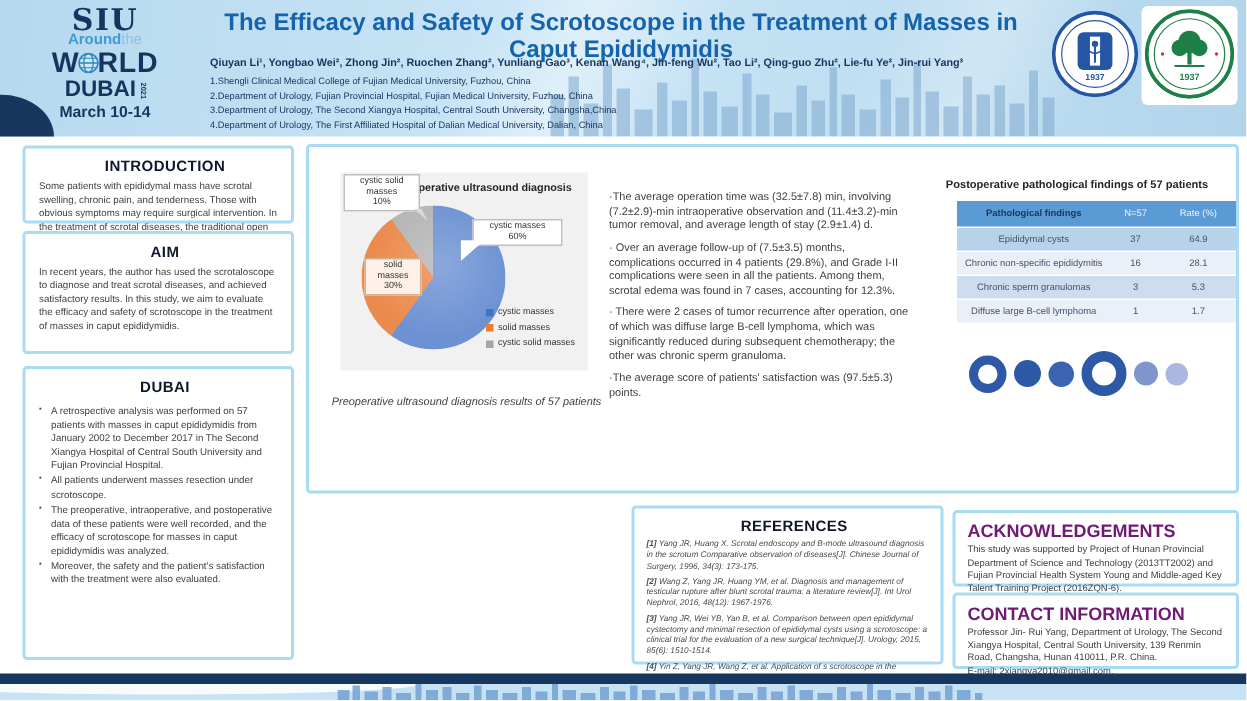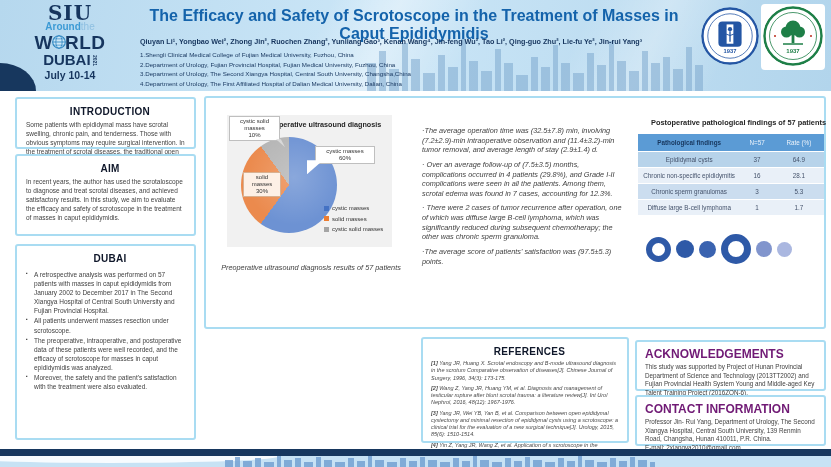--- a/index.html
+++ b/index.html
@@ -67,26 +67,26 @@
   .co-cysol::after{content:"";position:absolute;right:-6px;bottom:-7px;width:9px;height:8px;background:#d9d9d9;
       -webkit-clip-path:polygon(0 0,100% 100%,55% 0);clip-path:polygon(0 0,100% 100%,55% 0);}
   .legend{position:absolute;left:97px;top:90px;font-size:6px;color:#333;}
   .legend-row{display:flex;align-items:center;margin-bottom:4.5px;}
   .swatch{width:5px;height:5px;margin-right:3px;flex:0 0 auto;}
   .sw-blue{background:#4472C4;} .sw-orange{background:#ED7D31;} .sw-gray{background:#A5A5A5;}
   .pie-caption{position:absolute;left:0;top:165px;width:210px;text-align:center;
       font-size:7.3px;font-style:italic;color:#3f3f3f;}
 
   
-  .res-text{position:absolute;left:216px;top:28px;width:200px;font-size:7.3px;font-style:italic;
+  .res-text{position:absolute;left:200px;top:28px;width:200px;font-size:7.3px;
       color:#3f3f3f;line-height:1.32;}
   .res-text p{margin:0 0 5px 0;}
 
   
-  .tbl-title{position:absolute;left:428px;top:20px;width:192px;text-align:right;
+  .tbl-title{position:absolute;left:416px;top:20px;width:192px;text-align:center;
       font-size:7.4px;font-weight:bold;color:#262626;}
   .ptable{position:absolute;left:432px;top:36px;width:186px;border-collapse:collapse;font-size:6.3px;}
   .ptable th,.ptable td{border-bottom:1px solid #fff;text-align:center;padding:4px 2px;}
   .ptable th{background:#5B9BD5;height:9px;}
   .th-find{color:#17365D;font-weight:bold;width:55%;}
   .th-n,.th-rate{color:#EAF2FA;font-weight:normal;}
   .r0{background:#B7D3EA;} .r1{background:#E9F0F8;} .r2{background:#CBDDEF;} .r3{background:#E9F0F8;}
   .ptable td{color:#44526b;}
 
   
@@ -167,21 +167,21 @@
           <line x1="1" y1="10" x2="19" y2="10" stroke="#2e86c1" stroke-width="1.2"></line>
           <line x1="2.5" y1="5.5" x2="17.5" y2="5.5" stroke="#2e86c1" stroke-width="1"></line>
           <line x1="2.5" y1="14.5" x2="17.5" y2="14.5" stroke="#2e86c1" stroke-width="1"></line>
         </svg>
         <span>RLD</span>
       </div>
       <div class="siu-city">
         <span>DUBAI</span>
         <span class="siu-year">2021</span>
       </div>
-      <div class="siu-dates">July 10-14</div>
+      <div class="siu-dates">March 10-14</div>
     </div>
 
     <div class="poster-title">The Efficacy and Safety of Scrotoscope in the Treatment of Masses in Caput Epididymidis</div>
     <div class="authors">Qiuyan Li¹, Yongbao Wei², Zhong Jin², Ruochen Zhang², Yunliang Gao³, Kenan Wang⁴, Jin-feng Wu², Tao Li², Qing-guo Zhu², Lie-fu Ye², Jin-rui Yang³</div>
     <div class="affils">
       <div>1.Shengli Clinical Medical College of Fujian Medical University, Fuzhou, China</div>
       <div>2.Department of Urology, Fujian Provincial Hospital, Fujian Medical University, Fuzhou, China</div>
       <div>3.Department of Urology, The Second Xiangya Hospital, Central South University, Changsha,China</div>
       <div>4.Department of Urology, The First Affiliated Hospital of Dalian Medical University, Dalian, China</div>
     </div>

